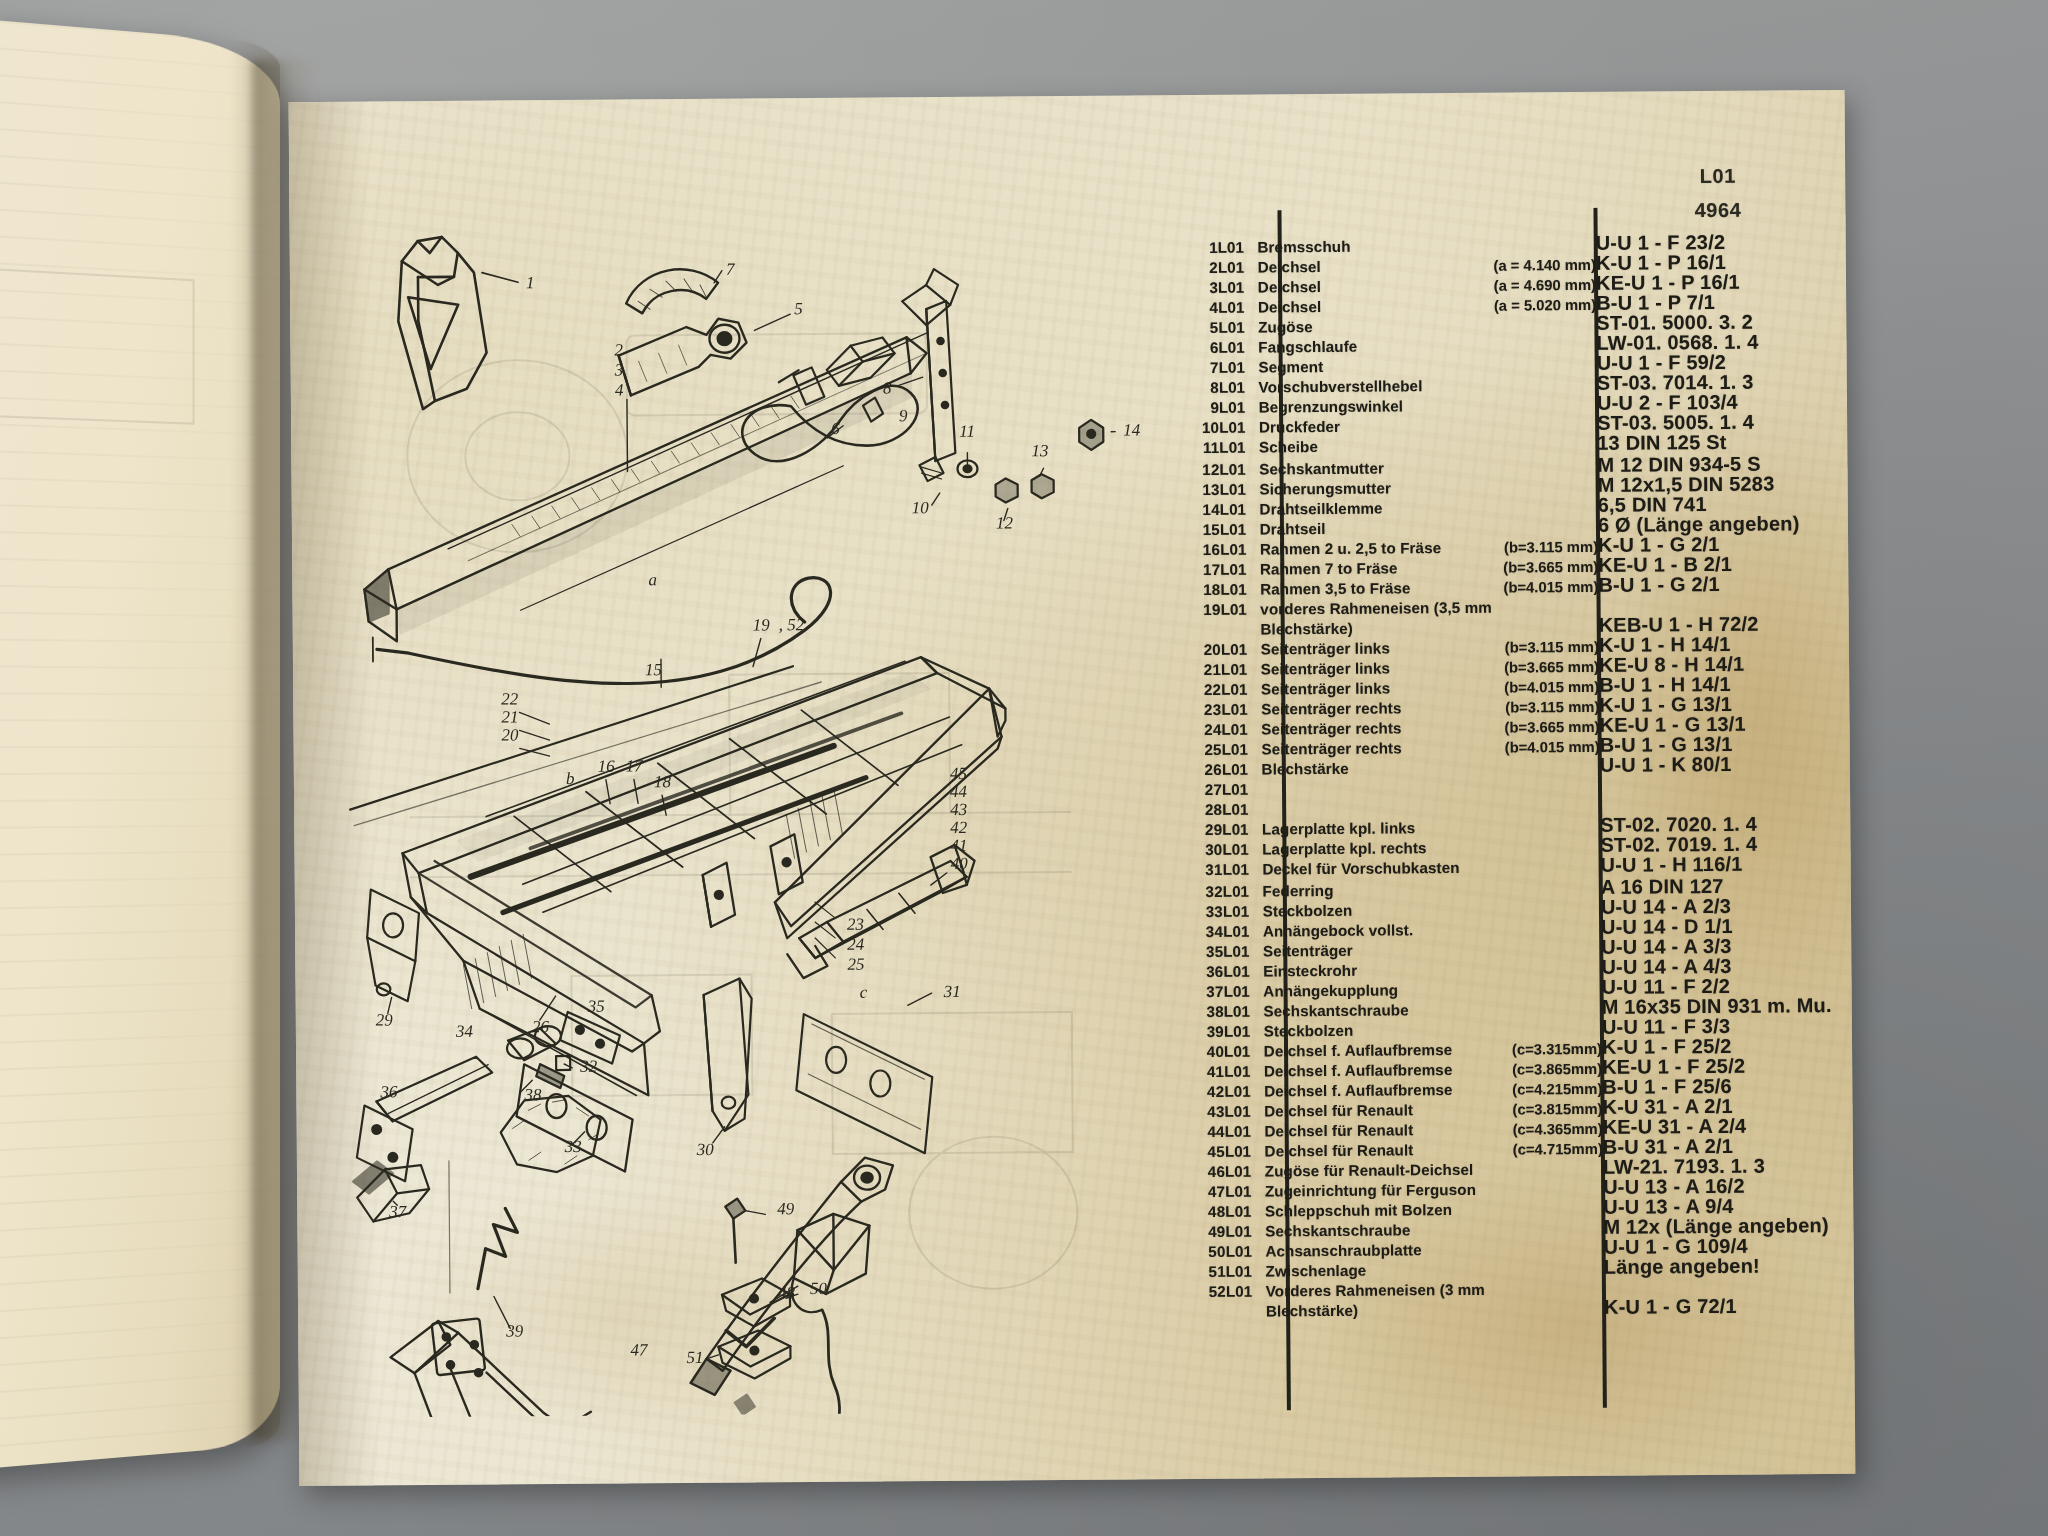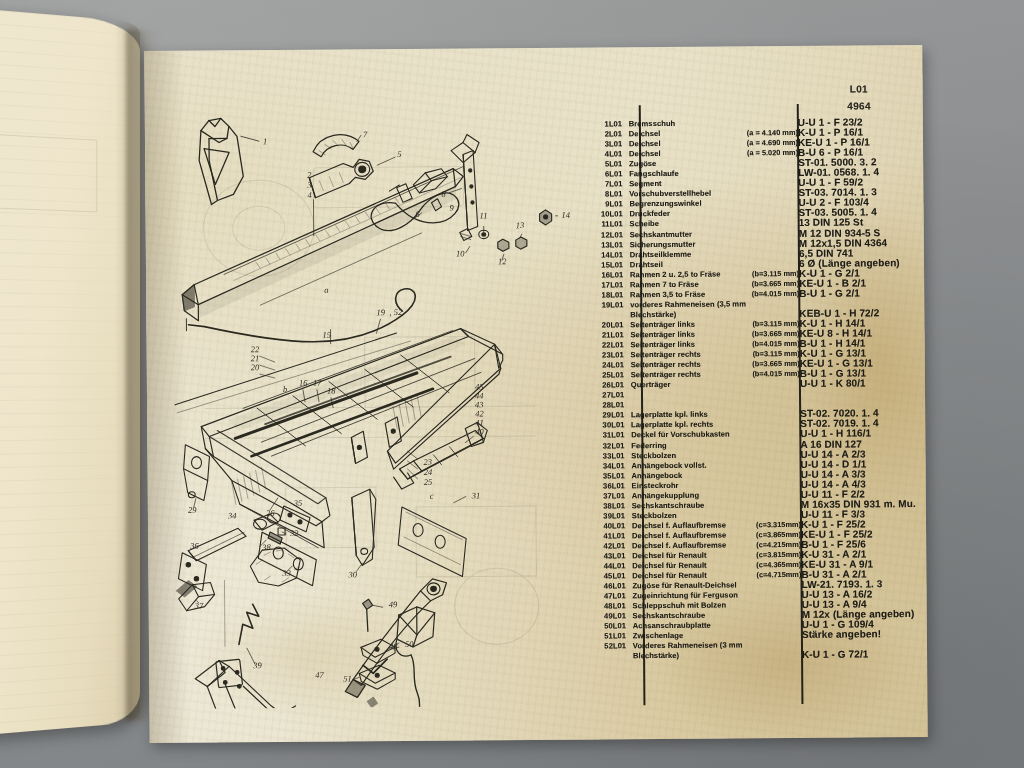--- a/index.html
+++ b/index.html
@@ -619,21 +619,21 @@
               <td class="c-grp">L01</td>
               <td class="c-desc">Deichsel</td>
               <td class="c-dim">(a  =  4.690  mm)</td>
               <td class="c-part">KE-U 1 - P 16/1</td>
             </tr>
             <tr>
               <td class="c-no">4</td>
               <td class="c-grp">L01</td>
               <td class="c-desc">Deichsel</td>
               <td class="c-dim">(a  =  5.020  mm)</td>
-              <td class="c-part">B-U 6 - P 16/1</td>
+              <td class="c-part">B-U 1 - P 7/1</td>
             </tr>
             <tr>
               <td class="c-no">5</td>
               <td class="c-grp">L01</td>
               <td class="c-desc">Zugöse</td>
               <td class="c-dim">&nbsp;</td>
               <td class="c-part">ST-01. 5000. 3. 2</td>
             </tr>
             <tr>
               <td class="c-no">6</td>
@@ -682,21 +682,21 @@
               <td class="c-grp">L01</td>
               <td class="c-desc">Sechskantmutter</td>
               <td class="c-dim">&nbsp;</td>
               <td class="c-part">M 12 DIN 934-5 S</td>
             </tr>
             <tr>
               <td class="c-no">13</td>
               <td class="c-grp">L01</td>
               <td class="c-desc">Sicherungsmutter</td>
               <td class="c-dim">&nbsp;</td>
-              <td class="c-part">M 12x1,5 DIN 4364</td>
+              <td class="c-part">M 12x1,5 DIN 5283</td>
             </tr>
             <tr>
               <td class="c-no">14</td>
               <td class="c-grp">L01</td>
               <td class="c-desc">Drahtseilklemme</td>
               <td class="c-dim">&nbsp;</td>
               <td class="c-part">6,5 DIN 741</td>
             </tr>
             <tr>
               <td class="c-no">15</td>
@@ -778,21 +778,21 @@
             <tr>
               <td class="c-no">25</td>
               <td class="c-grp">L01</td>
               <td class="c-desc">Seitenträger  rechts</td>
               <td class="c-dim">(b=4.015 mm)</td>
               <td class="c-part">B-U 1 - G 13/1</td>
             </tr>
             <tr>
               <td class="c-no">26</td>
               <td class="c-grp">L01</td>
-              <td class="c-desc">Querträger</td>
+              <td class="c-desc">Blechstärke</td>
               <td class="c-dim">&nbsp;</td>
               <td class="c-part">U-U 1 - K 80/1</td>
             </tr>
             <tr>
               <td class="c-no">27</td>
               <td class="c-grp">L01</td>
               <td class="c-desc">&nbsp;</td>
               <td class="c-dim">&nbsp;</td>
               <td class="c-part">&nbsp;</td>
             </tr>
@@ -841,21 +841,21 @@
             <tr>
               <td class="c-no">34</td>
               <td class="c-grp">L01</td>
               <td class="c-desc">Anhängebock vollst.</td>
               <td class="c-dim">&nbsp;</td>
               <td class="c-part">U-U 14 - D 1/1</td>
             </tr>
             <tr>
               <td class="c-no">35</td>
               <td class="c-grp">L01</td>
-              <td class="c-desc">Anhängebock</td>
+              <td class="c-desc">Seitenträger</td>
               <td class="c-dim">&nbsp;</td>
               <td class="c-part">U-U 14 - A 3/3</td>
             </tr>
             <tr>
               <td class="c-no">36</td>
               <td class="c-grp">L01</td>
               <td class="c-desc">Einsteckrohr</td>
               <td class="c-dim">&nbsp;</td>
               <td class="c-part">U-U 14 - A 4/3</td>
             </tr>
@@ -906,21 +906,21 @@
               <td class="c-grp">L01</td>
               <td class="c-desc">Deichsel   für   Renault</td>
               <td class="c-dim">(c=3.815mm)</td>
               <td class="c-part">K-U 31 - A 2/1</td>
             </tr>
             <tr>
               <td class="c-no">44</td>
               <td class="c-grp">L01</td>
               <td class="c-desc">Deichsel   für   Renault</td>
               <td class="c-dim">(c=4.365mm)</td>
-              <td class="c-part">KE-U 31 - A 9/1</td>
+              <td class="c-part">KE-U 31 - A 2/4</td>
             </tr>
             <tr>
               <td class="c-no">45</td>
               <td class="c-grp">L01</td>
               <td class="c-desc">Deichsel   für   Renault</td>
               <td class="c-dim">(c=4.715mm)</td>
               <td class="c-part">B-U 31 - A 2/1</td>
             </tr>
             <tr>
               <td class="c-no">46</td>
@@ -955,21 +955,21 @@
               <td class="c-grp">L01</td>
               <td class="c-desc">Achsanschraubplatte</td>
               <td class="c-dim">&nbsp;</td>
               <td class="c-part">U-U 1 - G 109/4</td>
             </tr>
             <tr>
               <td class="c-no">51</td>
               <td class="c-grp">L01</td>
               <td class="c-desc">Zwischenlage</td>
               <td class="c-dim">&nbsp;</td>
-              <td class="c-part">Stärke angeben!</td>
+              <td class="c-part">Länge angeben!</td>
             </tr>
             <tr>
               <td class="c-no">52</td>
               <td class="c-grp">L01</td>
               <td class="c-desc">Vorderes Rahmeneisen (3 mm</td>
               <td class="c-dim">&nbsp;</td>
               <td class="c-part">&nbsp;</td>
             </tr>
             <tr>
               <td class="c-no">&nbsp;</td>

